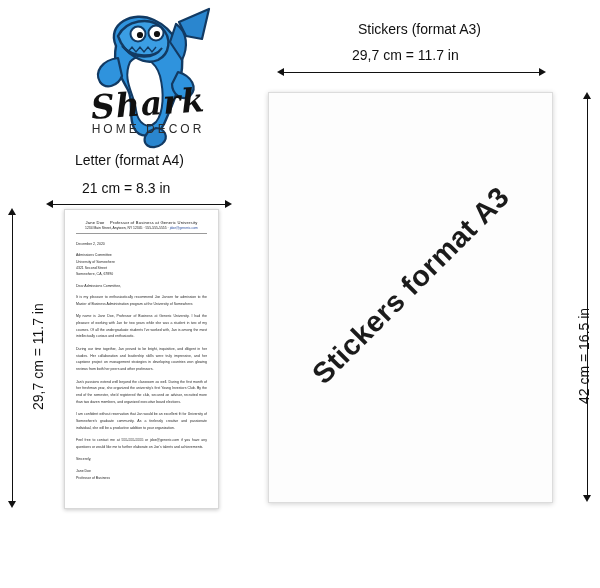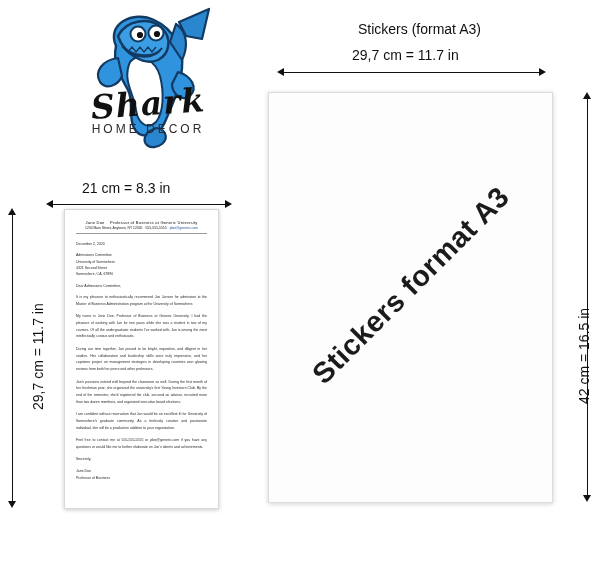--- a/index.html
+++ b/index.html
@@ -225,20 +225,21 @@
       <circle cx="78" cy="27" r="7.5" fill="#ffffff" stroke="#123a63" stroke-width="2"></circle>
       <circle cx="62" cy="29" r="3.1" fill="#111"></circle>
       <circle cx="79" cy="28" r="3.1" fill="#111"></circle>
 
       <path d="M70 126 C60 138 74 146 84 138 C92 131 86 122 78 122 Z" fill="#2a86cf" stroke="#123a63" stroke-width="2.2" stroke-linejoin="round"></path>
     </svg>
     <div class="logo-word">Shark</div>
     <div class="logo-sub">HOME DECOR</div>
   </div>
 
+  <div class="caption" style="left:75px; top:152px;">Letter (format A4)</div>
 
   <div class="dim-label" style="left:82px; top:180px;">21 cm  =   8.3 in</div>
 
   <div class="arrow-h" style="left:46px; top:200px; width:186px;">
     <span class="head left"></span>
       <span class="line"></span>
       <span class="head right"></span>
   </div>
 
   <div class="dim-label vertical" style="left:30px; top:410px;">29,7 cm  =  11.7 in</div>

